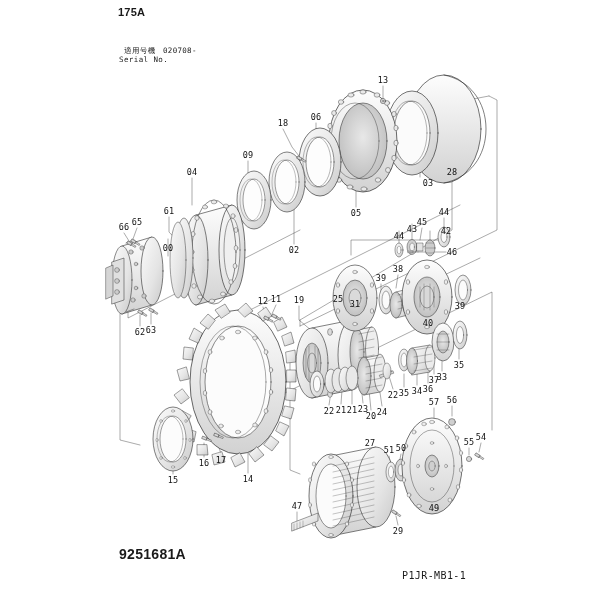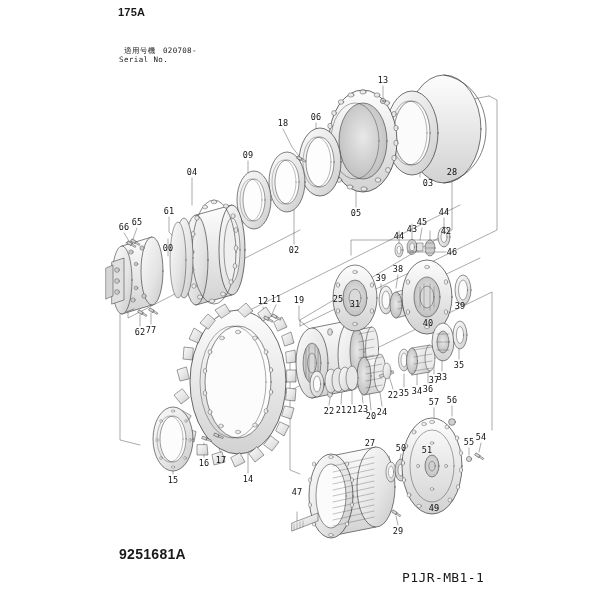--- a/index.html
+++ b/index.html
@@ -38,21 +38,21 @@
     font-family:"DejaVu Sans Mono", monospace;
   }
   #serial-val{
     left:163px;top:46px;font-size:7.5px;letter-spacing:.3px;
     font-family:"DejaVu Sans Mono", monospace;
   }
   #doc-no{
     left:119px;top:546px;font-size:14px;letter-spacing:.3px;font-weight:bold;
   }
   #form-no{
-    left:402px;top:570px;font-size:13px;letter-spacing:.4px;
+    left:402px;top:570px;font-size:10px;letter-spacing:.4px;
     font-family:"DejaVu Sans Mono", monospace;
   }
 
   
   .lbl{
     position:absolute;
     font-size:8.5px;
     font-family:"DejaVu Sans Mono", monospace;
     color:#111;
     white-space:nowrap;
@@ -678,28 +678,28 @@
       <div class="lbl" style="left: 398px; top: 269px;">38</div>
       <div class="lbl" style="left: 381px; top: 278px;">39</div>
       <div class="lbl" style="left: 460px; top: 306px;">39</div>
       <div class="lbl" style="left: 428px; top: 323px;">40</div>
       <div class="lbl" style="left: 430px; top: 231px; padding-left: 32px;">42</div>
       <div class="lbl" style="left: 412px; top: 229px;">43</div>
       <div class="lbl" style="left: 399px; top: 236px;">44</div>
       <div class="lbl" style="left: 444px; top: 212px;">44</div>
       <div class="lbl" style="left: 422px; top: 222px;">45</div>
       <div class="lbl" style="left: 452px; top: 252px;">46</div>
-      <div class="lbl" style="left: 297px; top: 492px;">47</div>
+      <div class="lbl" style="left: 297px; top: 506px;">47</div>
       <div class="lbl" style="left: 434px; top: 508px;">49</div>
       <div class="lbl" style="left: 401px; top: 448px;">50</div>
-      <div class="lbl" style="left: 389px; top: 450px; margin-left: 38px;">51</div>
+      <div class="lbl" style="left: 389px; top: 450px;">51</div>
       <div class="lbl" style="left: 481px; top: 437px;">54</div>
       <div class="lbl" style="left: 469px; top: 442px;">55</div>
       <div class="lbl" style="left: 452px; top: 400px;">56</div>
       <div class="lbl" style="left: 434px; top: 402px;">57</div>
       <div class="lbl" style="left: 169px; top: 211px;">61</div>
       <div class="lbl" style="left: 140px; top: 332px;">62</div>
-      <div class="lbl" style="left: 151px; top: 330px;">77</div>
+      <div class="lbl" style="left: 151px; top: 330px;">63</div>
       <div class="lbl" style="left: 137px; top: 222px;">65</div>
       <div class="lbl" style="left: 124px; top: 227px;">66</div>
     </div>
 
 </div>
 
 </body></html>

